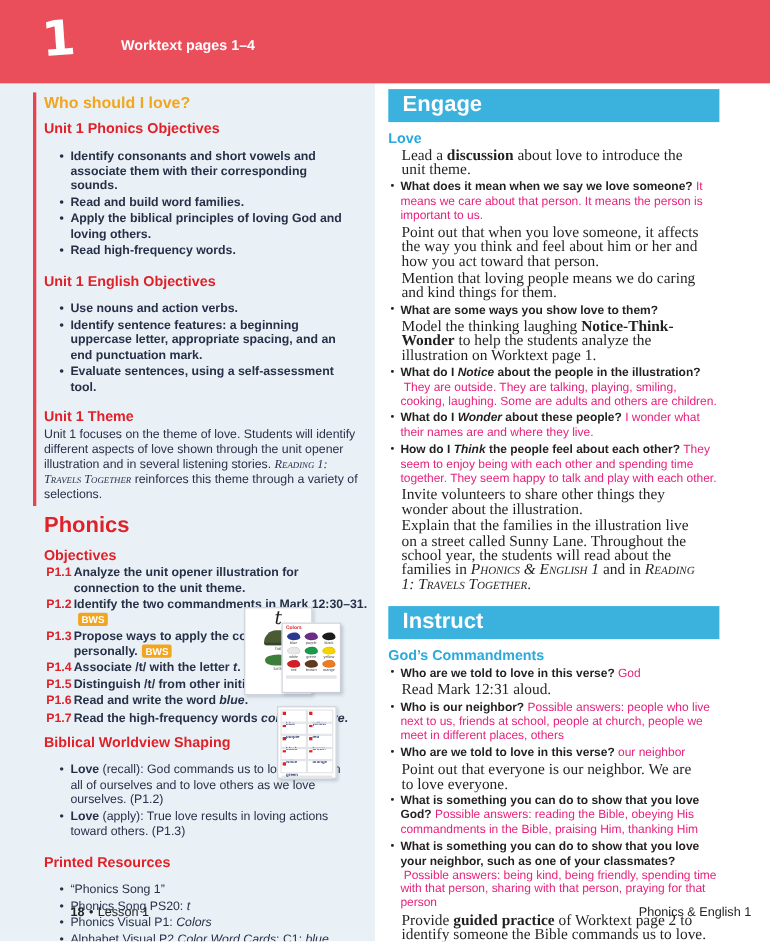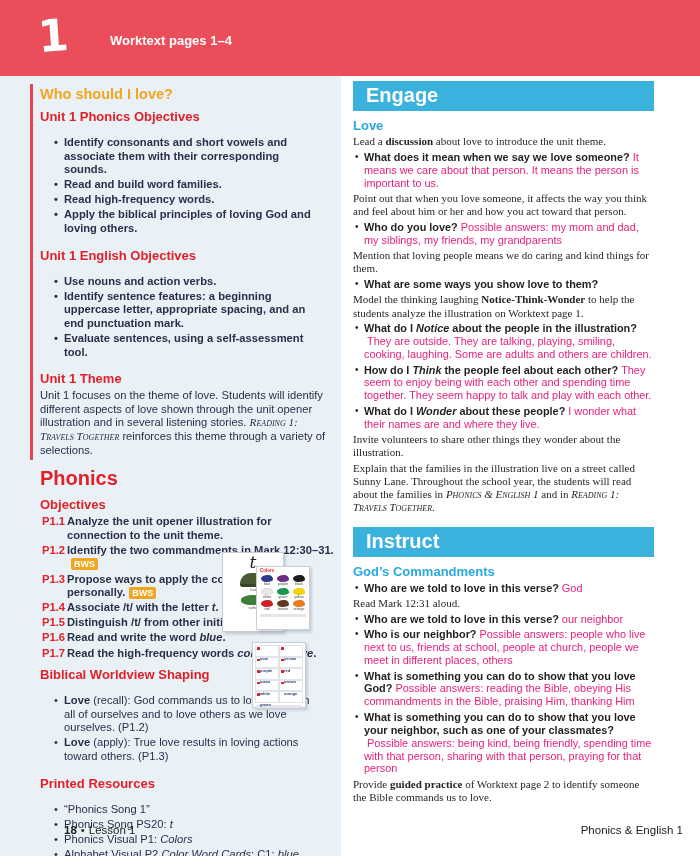--- a/index.html
+++ b/index.html
@@ -33,22 +33,22 @@
   .obj-text{color:var(--navy);}
   .bws-badge{display:inline-block;background:var(--orange);color:#fff;font-size:9px;
              font-weight:bold;padding:0 3px;border-radius:2px;margin-left:4px;line-height:12px;}
   
   .right-panel{position:absolute;left:341px;top:76px;width:388px;height:780px;background:#fff;}
   .right-content{position:absolute;left:12px;top:5px;width:301px;}
   .section-bar{background:var(--cyan-bar);color:#fff;font-size:20px;font-weight:bold;
                padding:3px 0 4px 13px;margin:0 0 7px;}
   .mt{margin-top:13px;}
   .sub-h{color:var(--cyan-heading);font-size:13px;font-weight:bold;margin:0 0 2px;}
-  .tpara{font-family:"Liberation Serif",serif;font-size:11px;line-height:13.2px;
-         color:var(--ink);margin:2px 0;}
+  .tpara{font-family:"Liberation Serif",serif;font-size:14px;line-height:13.2px;
+         color:var(--ink);margin:2px 12px;}
   .qa{position:relative;padding-left:11px;font-size:10.9px;line-height:12.9px;margin:2.5px 0;}
   .qa::before{content:"•";position:absolute;left:2px;top:0;color:var(--ink);font-size:10px;}
   .q{font-weight:bold;color:var(--ink);}
   .a{color:var(--magenta);margin-left:3px;}
   
   .run-b{font-weight:bold;}
   .run-i{font-style:italic;}
   .run-bi{font-weight:bold;font-style:italic;margin-top:28px;}
   .run-sc{font-style:italic;font-variant:small-caps;font-family:"Liberation Serif",serif;}
   
@@ -97,22 +97,22 @@
 
   <div class="left-panel">
     <div class="red-rule"></div>
     <div class="left-content">
       <div class="left-h1">Who should I love?</div>
       <div id="left-sections">
           <div class="left-h2">Unit 1 Phonics Objectives</div>
           <ul class="left-bullets bold">
             <li><span class="run">Identify consonants and short vowels and associate them with their corresponding sounds.</span></li>
             <li><span class="run">Read and build word families.</span></li>
+            <li><span class="run">Apply the biblical principles of loving God and loving others.</span></li>
             <li><span class="run">Read high-frequency words.</span></li>
-            <li><span class="run">Apply the biblical principles of loving God and loving others.</span></li>
           </ul>
           <div class="left-h2">Unit 1 English Objectives</div>
           <ul class="left-bullets bold">
             <li><span class="run">Use nouns and action verbs.</span></li>
             <li><span class="run">Identify sentence features: a beginning uppercase letter, appropriate spacing, and an end punctuation mark.</span></li>
             <li><span class="run">Evaluate sentences, using a self-assessment tool.</span></li>
           </ul>
           <div class="left-h2">Unit 1 Theme</div>
           <div class="left-para"><span class="run">Unit 1 focuses on the theme of love. Students will identify different aspects of love shown through the unit opener illustration and in several listening stories. </span><span class="run-sc">Reading 1: Travels Together</span><span class="run"> reinforces this theme through a variety of selections.</span></div>
           <div class="left-title">Phonics</div>
@@ -240,35 +240,35 @@
     </div>
   </div>
 
   <div class="right-panel">
     <div class="right-content" id="right-sections">
         <div class="section-bar">Engage</div>
         <div class="sub-h">Love</div>
         <div class="tpara"><span class="run">Lead a </span><span class="run-b">discussion</span><span class="run"> about love to introduce the unit theme.</span></div>
         <div class="qa"><span class="q"><span class="run">What does it mean when we say we love someone?</span></span><span class="a">It means we care about that person. It means the person is important to us.</span></div>
         <div class="tpara"><span class="run">Point out that when you love someone, it affects the way you think and feel about him or her and how you act toward that person.</span></div>
-        <div class="qa"><span class="q"><span class="run">Who do you love?</span></span><span class="a">Possible answers: my mom and dad, my siblings, my friends, my grandparents</span></div>
         <div class="tpara"><span class="run">Mention that loving people means we do caring and kind things for them.</span></div>
         <div class="qa"><span class="q"><span class="run">What are some ways you show love to them?</span></span></div>
         <div class="tpara"><span class="run">Model the thinking laughing </span><span class="run-b">Notice-Think-Wonder</span><span class="run"> to help the students analyze the illustration on Worktext page 1.</span></div>
         <div class="qa"><span class="q"><span class="run">What do I </span><span class="run-bi">Notice</span><span class="run"> about the people in the illustration?</span></span><span class="a">They are outside. They are talking, playing, smiling, cooking, laughing. Some are adults and others are children.</span></div>
+        <div class="qa"><span class="q"><span class="run">What do I </span><span class="run-bi">Wonder</span><span class="run"> about these people?</span></span><span class="a">I wonder what their names are and where they live.</span></div>
         <div class="qa"><span class="q"><span class="run">How do I </span><span class="run-bi">Think</span><span class="run"> the people feel about each other?</span></span><span class="a">They seem to enjoy being with each other and spending time together. They seem happy to talk and play with each other.</span></div>
-        <div class="qa"><span class="q"><span class="run">What do I </span><span class="run-bi">Wonder</span><span class="run"> about these people?</span></span><span class="a">I wonder what their names are and where they live.</span></div>
         <div class="tpara"><span class="run">Invite volunteers to share other things they wonder about the illustration.</span></div>
         <div class="tpara"><span class="run">Explain that the families in the illustration live on a street called Sunny Lane. Throughout the school year, the students will read about the families in </span><span class="run-sc">Phonics &amp; English 1</span><span class="run"> and in </span><span class="run-sc">Reading 1: Travels Together</span><span class="run">.</span></div>
         <div class="section-bar mt">Instruct</div>
         <div class="sub-h">God’s Commandments</div>
         <div class="qa"><span class="q"><span class="run">Who are we told to love in this verse?</span></span><span class="a">God</span></div>
         <div class="tpara"><span class="run">Read Mark 12:31 aloud.</span></div>
+        <div class="qa"><span class="q"><span class="run">Who is our neighbor?</span></span><span class="a">Possible answers: people who live next to us, friends at school, people at church, people we meet in different places, others</span></div>
         <div class="qa"><span class="q"><span class="run">Who are we told to love in this verse?</span></span><span class="a">our neighbor</span></div>
-        <div class="qa"><span class="q"><span class="run">Who is our neighbor?</span></span><span class="a">Possible answers: people who live next to us, friends at school, people at church, people we meet in different places, others</span></div>
+        <div class="tpara"><span class="run">Point out that everyone is our neighbor. We are to love everyone.</span></div>
         <div class="qa"><span class="q"><span class="run">What is something you can do to show that you love God?</span></span><span class="a">Possible answers: reading the Bible, obeying His commandments in the Bible, praising Him, thanking Him</span></div>
         <div class="qa"><span class="q"><span class="run">What is something you can do to show that you love your neighbor, such as one of your classmates?</span></span><span class="a">Possible answers: being kind, being friendly, spending time with that person, sharing with that person, praying for that person</span></div>
         <div class="tpara"><span class="run">Provide </span><span class="run-b">guided practice</span><span class="run"> of Worktext page 2 to identify someone the Bible commands us to love.</span></div>
       </div>
     <div class="footer-right">Phonics &amp; English 1</div>
   </div>
 
 </div>
 
 </body></html>

